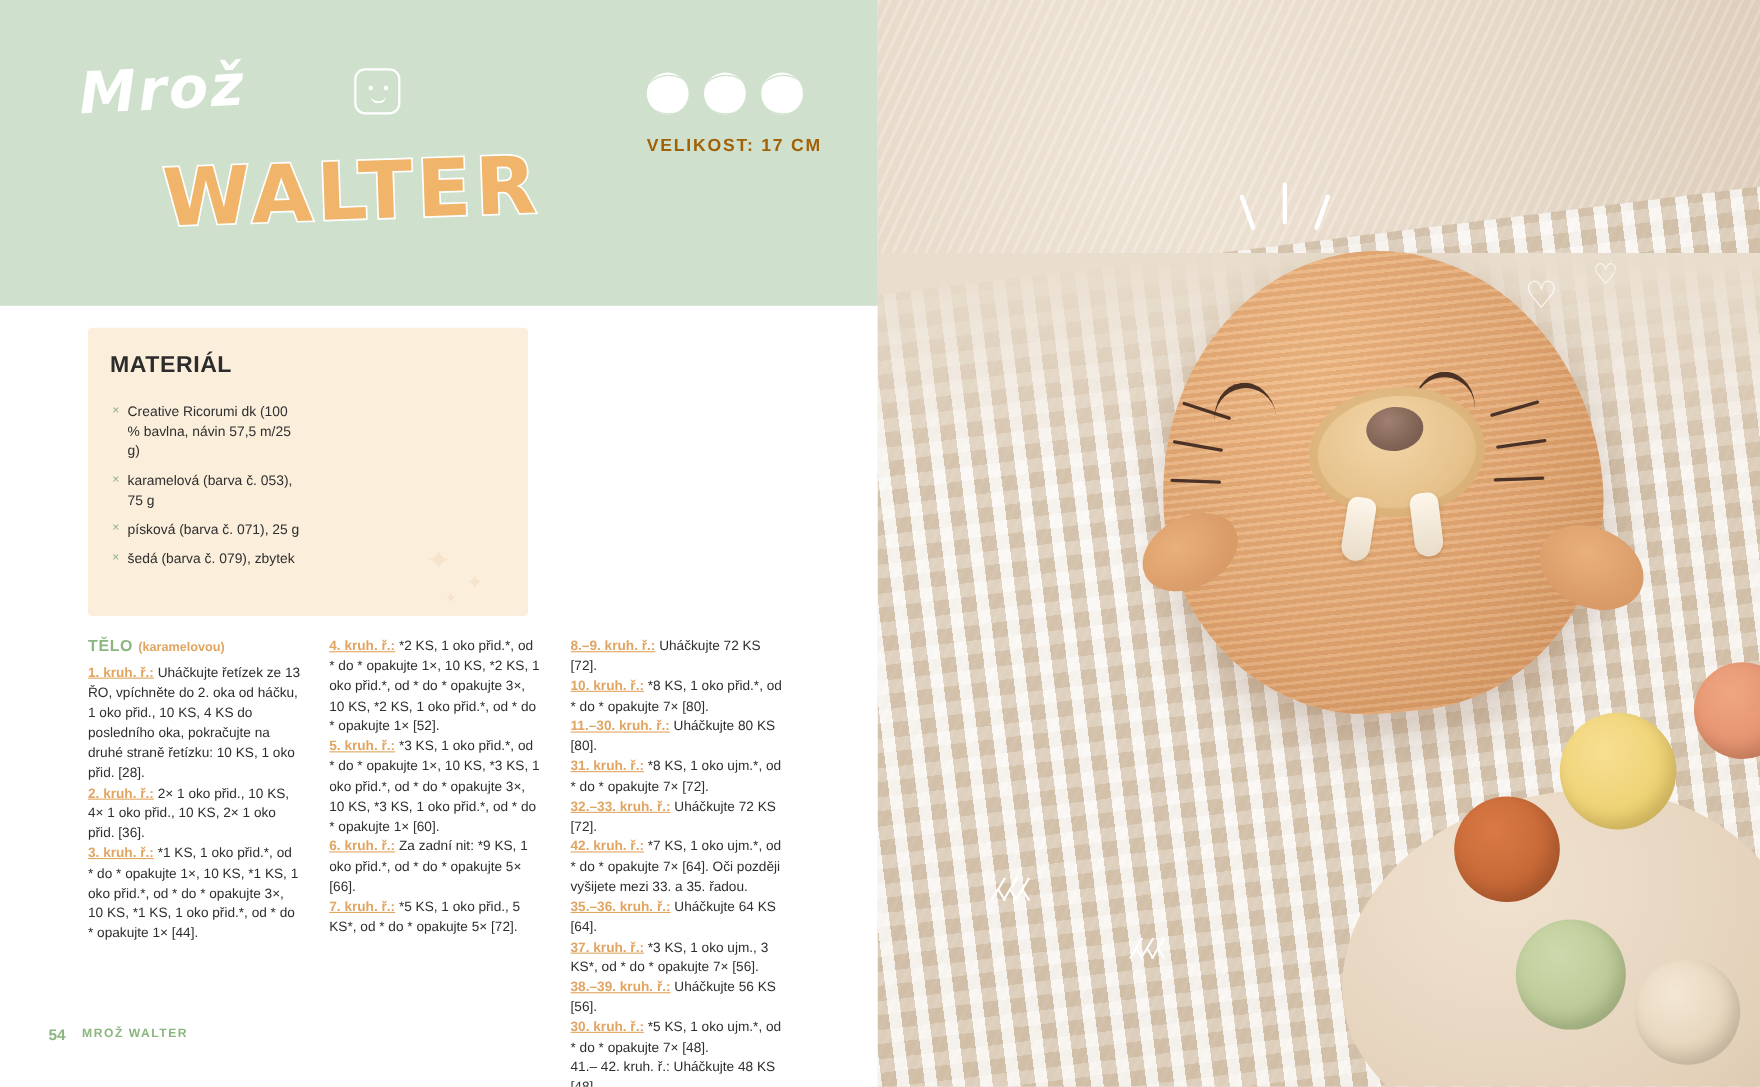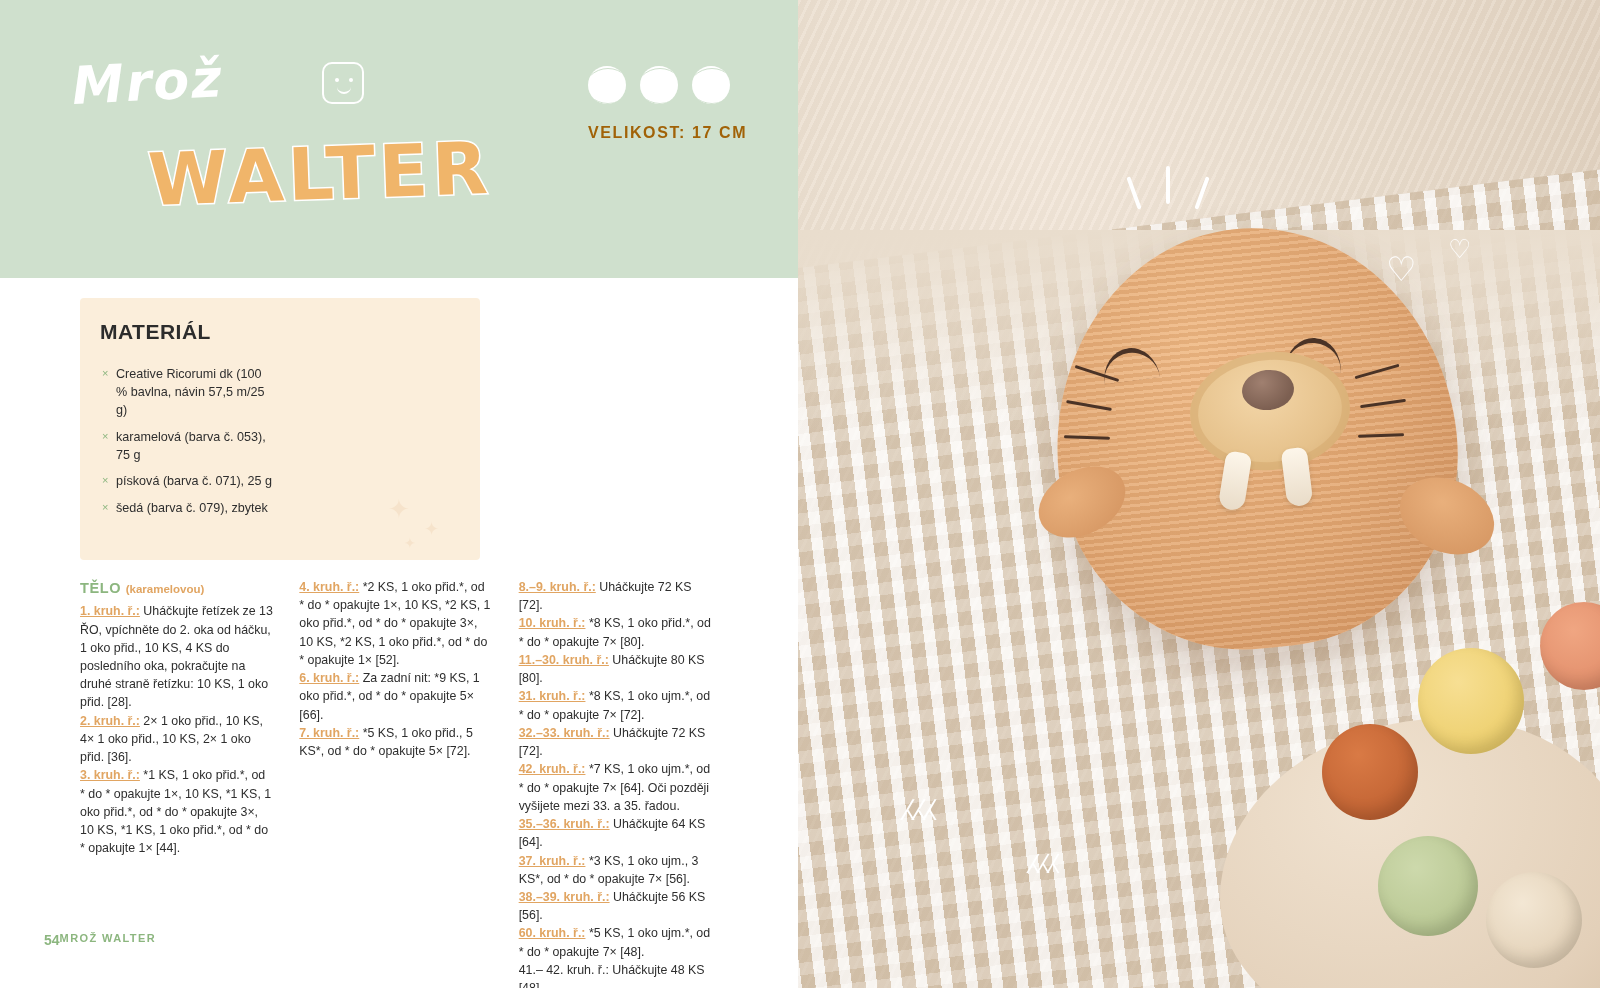--- a/index.html
+++ b/index.html
@@ -193,22 +193,22 @@
     text-decoration: underline;
   }
   p.para {
     margin: 0 0 0 0;
   }
   .footer {
     position: absolute;
     left: 44px;
     bottom: 40px;
     display: flex;
-    align-items: flex-start;
-    gap: 0;
+    align-items: center;
+    gap: 15px;
   }
   .folio {
     font-size: 14px;
     font-weight: bold;
     color: #8cb67f;
   }
   .footer-title {
     font-size: 11px;
     font-weight: bold;
     letter-spacing: 1.4px;
@@ -431,20 +431,23 @@
         <p class="para">
           <span class="row-label">3. kruh. ř.:</span><span> *1 KS, 1 oko přid.*, od * do * opakujte 1×, 10 KS, *1 KS, 1 oko přid.*, od * do * opakujte 3×, 10 KS, *1 KS, 1 oko přid.*, od * do * opakujte 1× [44].</span>
         </p>
       </div>
 
       <div class="col">
         <p class="para">
           <span class="row-label">4. kruh. ř.:</span><span> *2 KS, 1 oko přid.*, od * do * opakujte 1×, 10 KS, *2 KS, 1 oko přid.*, od * do * opakujte 3×, 10 KS, *2 KS, 1 oko přid.*, od * do * opakujte 1× [52].</span>
         </p>
         <p class="para">
+          <span class="row-label">5. kruh. ř.:</span><span> *3 KS, 1 oko přid.*, od * do * opakujte 1×, 10 KS, *3 KS, 1 oko přid.*, od * do * opakujte 3×, 10 KS, *3 KS, 1 oko přid.*, od * do * opakujte 1× [60].</span>
+        </p>
+        <p class="para">
           <span class="row-label">6. kruh. ř.:</span><span> Za zadní nit: *9 KS, 1 oko přid.*, od * do * opakujte 5× [66].</span>
         </p>
         <p class="para">
           <span class="row-label">7. kruh. ř.:</span><span> *5 KS, 1 oko přid., 5 KS*, od * do * opakujte 5× [72].</span>
         </p>
       </div>
 
       <div class="col">
         <p class="para">
           <span class="row-label">8.–9. kruh. ř.:</span><span> Uháčkujte 72 KS [72].</span>
@@ -467,21 +470,21 @@
         <p class="para">
           <span class="row-label">35.–36. kruh. ř.:</span><span> Uháčkujte 64 KS [64].</span>
         </p>
         <p class="para">
           <span class="row-label">37. kruh. ř.:</span><span> *3 KS, 1 oko ujm., 3 KS*, od * do * opakujte 7× [56].</span>
         </p>
         <p class="para">
           <span class="row-label">38.–39. kruh. ř.:</span><span> Uháčkujte 56 KS [56].</span>
         </p>
         <p class="para">
-          <span class="row-label">60. kruh. ř.:</span><span> *5 KS, 1 oko ujm.*, od * do * opakujte 7× [48].</span>
+          <span class="row-label">30. kruh. ř.:</span><span> *5 KS, 1 oko ujm.*, od * do * opakujte 7× [48].</span>
         </p>
         <p class="para">
           <span>41.– 42. kruh. ř.: Uháčkujte 48 KS [48].</span>
         </p>
 
       </div>
 
     </div>
 
     <div class="footer">

